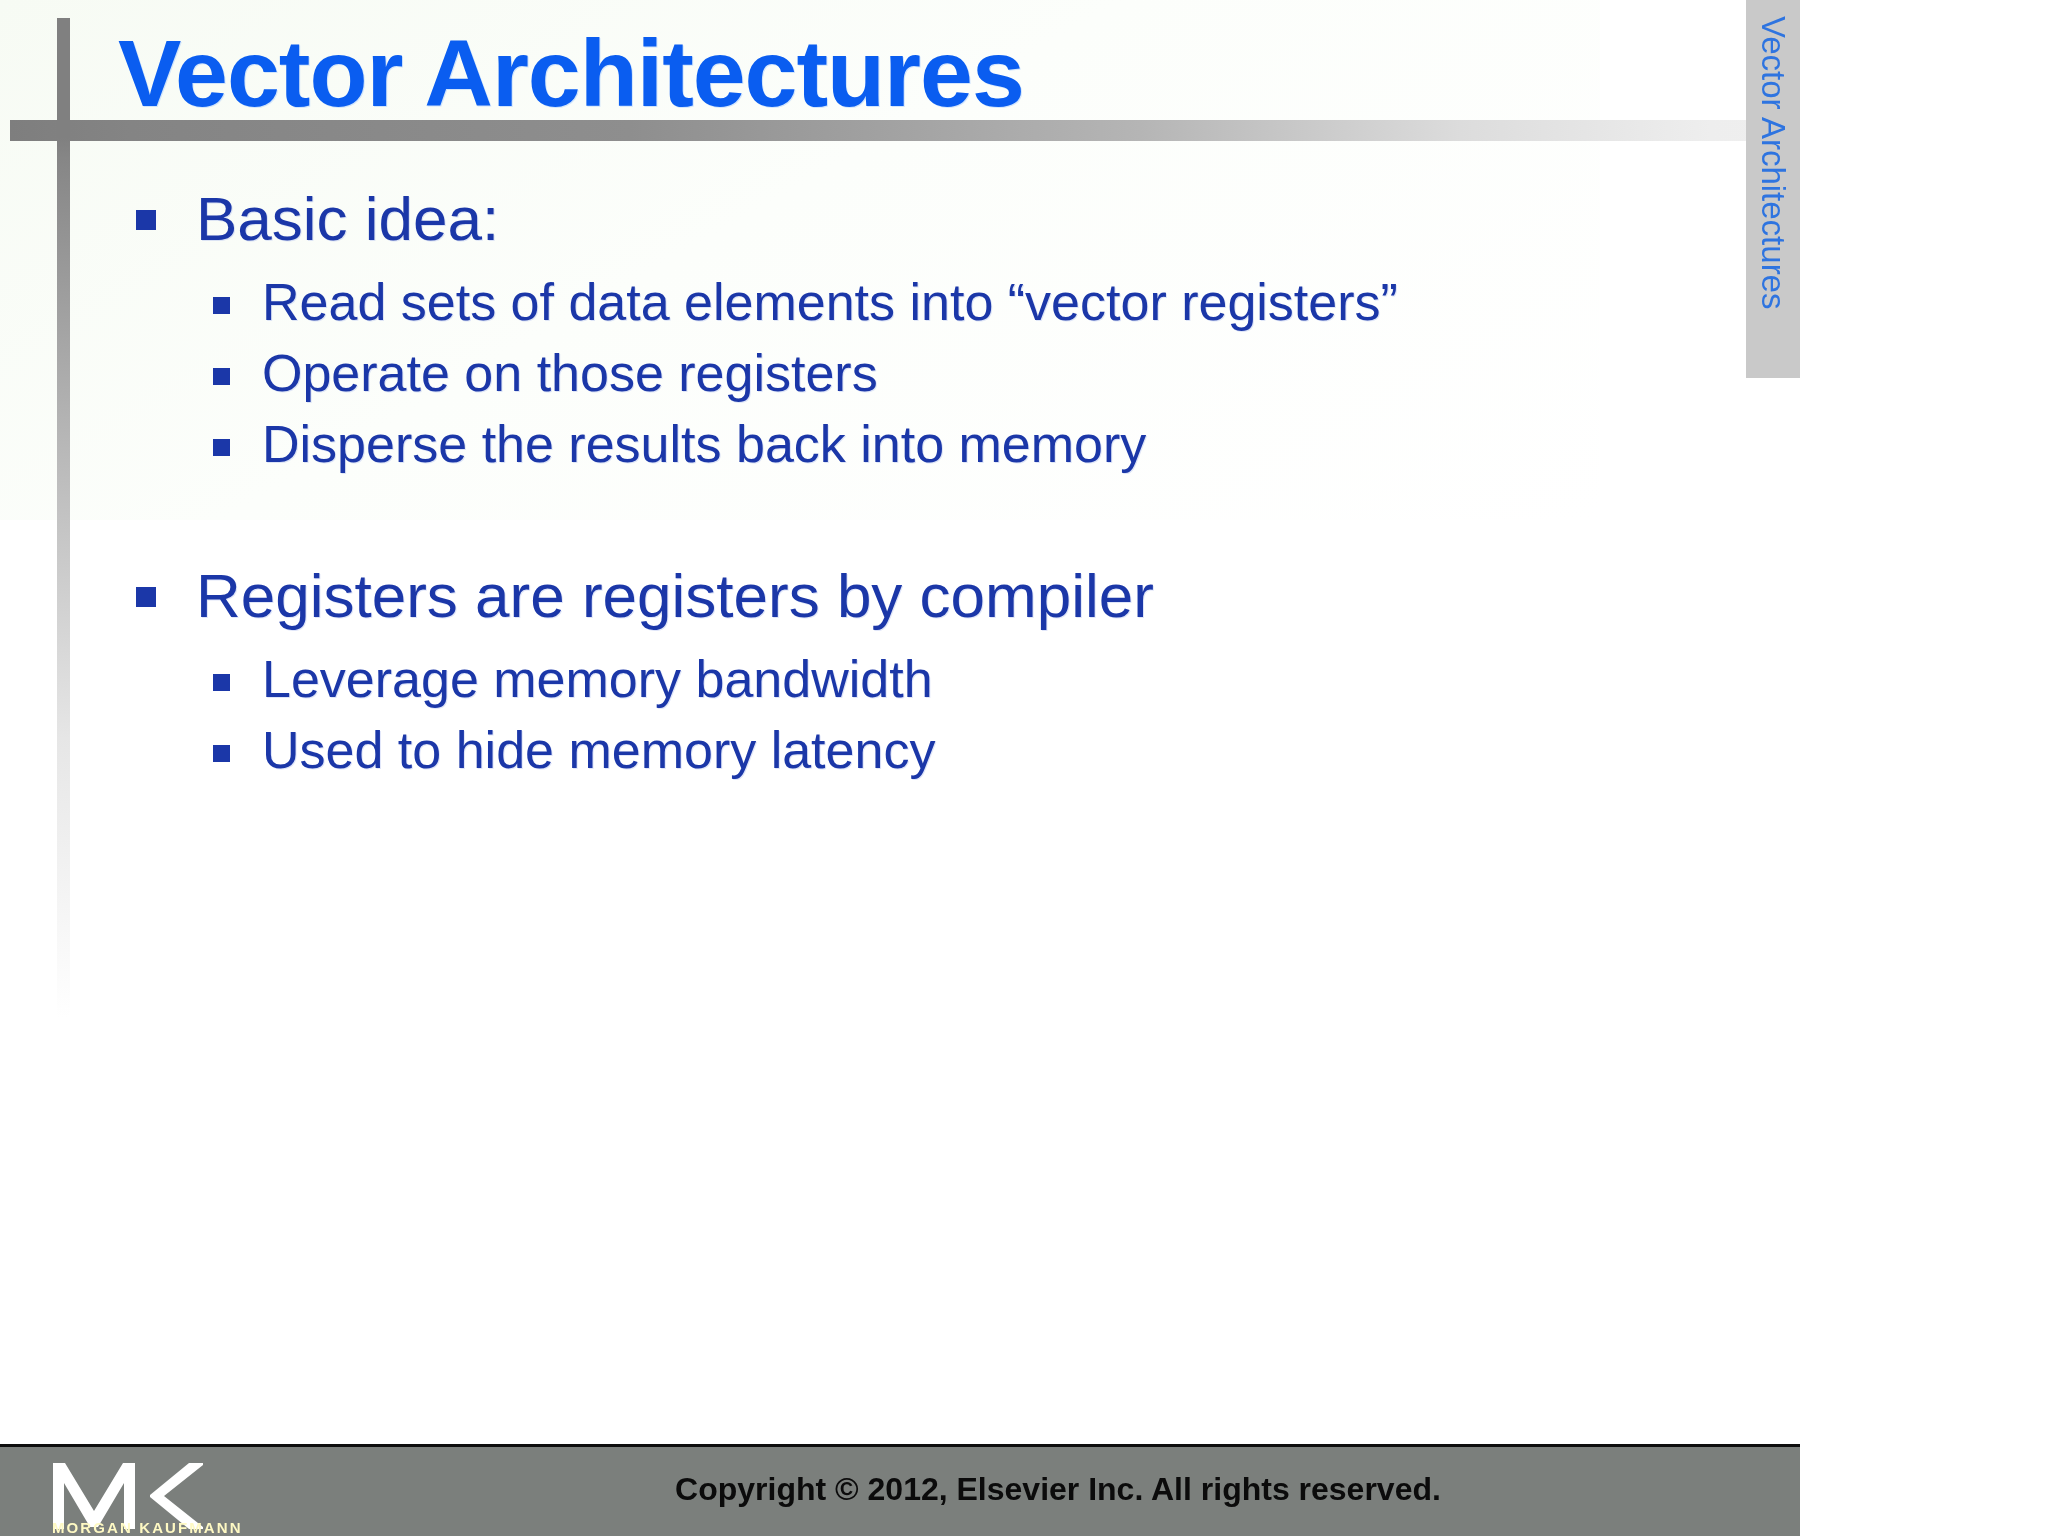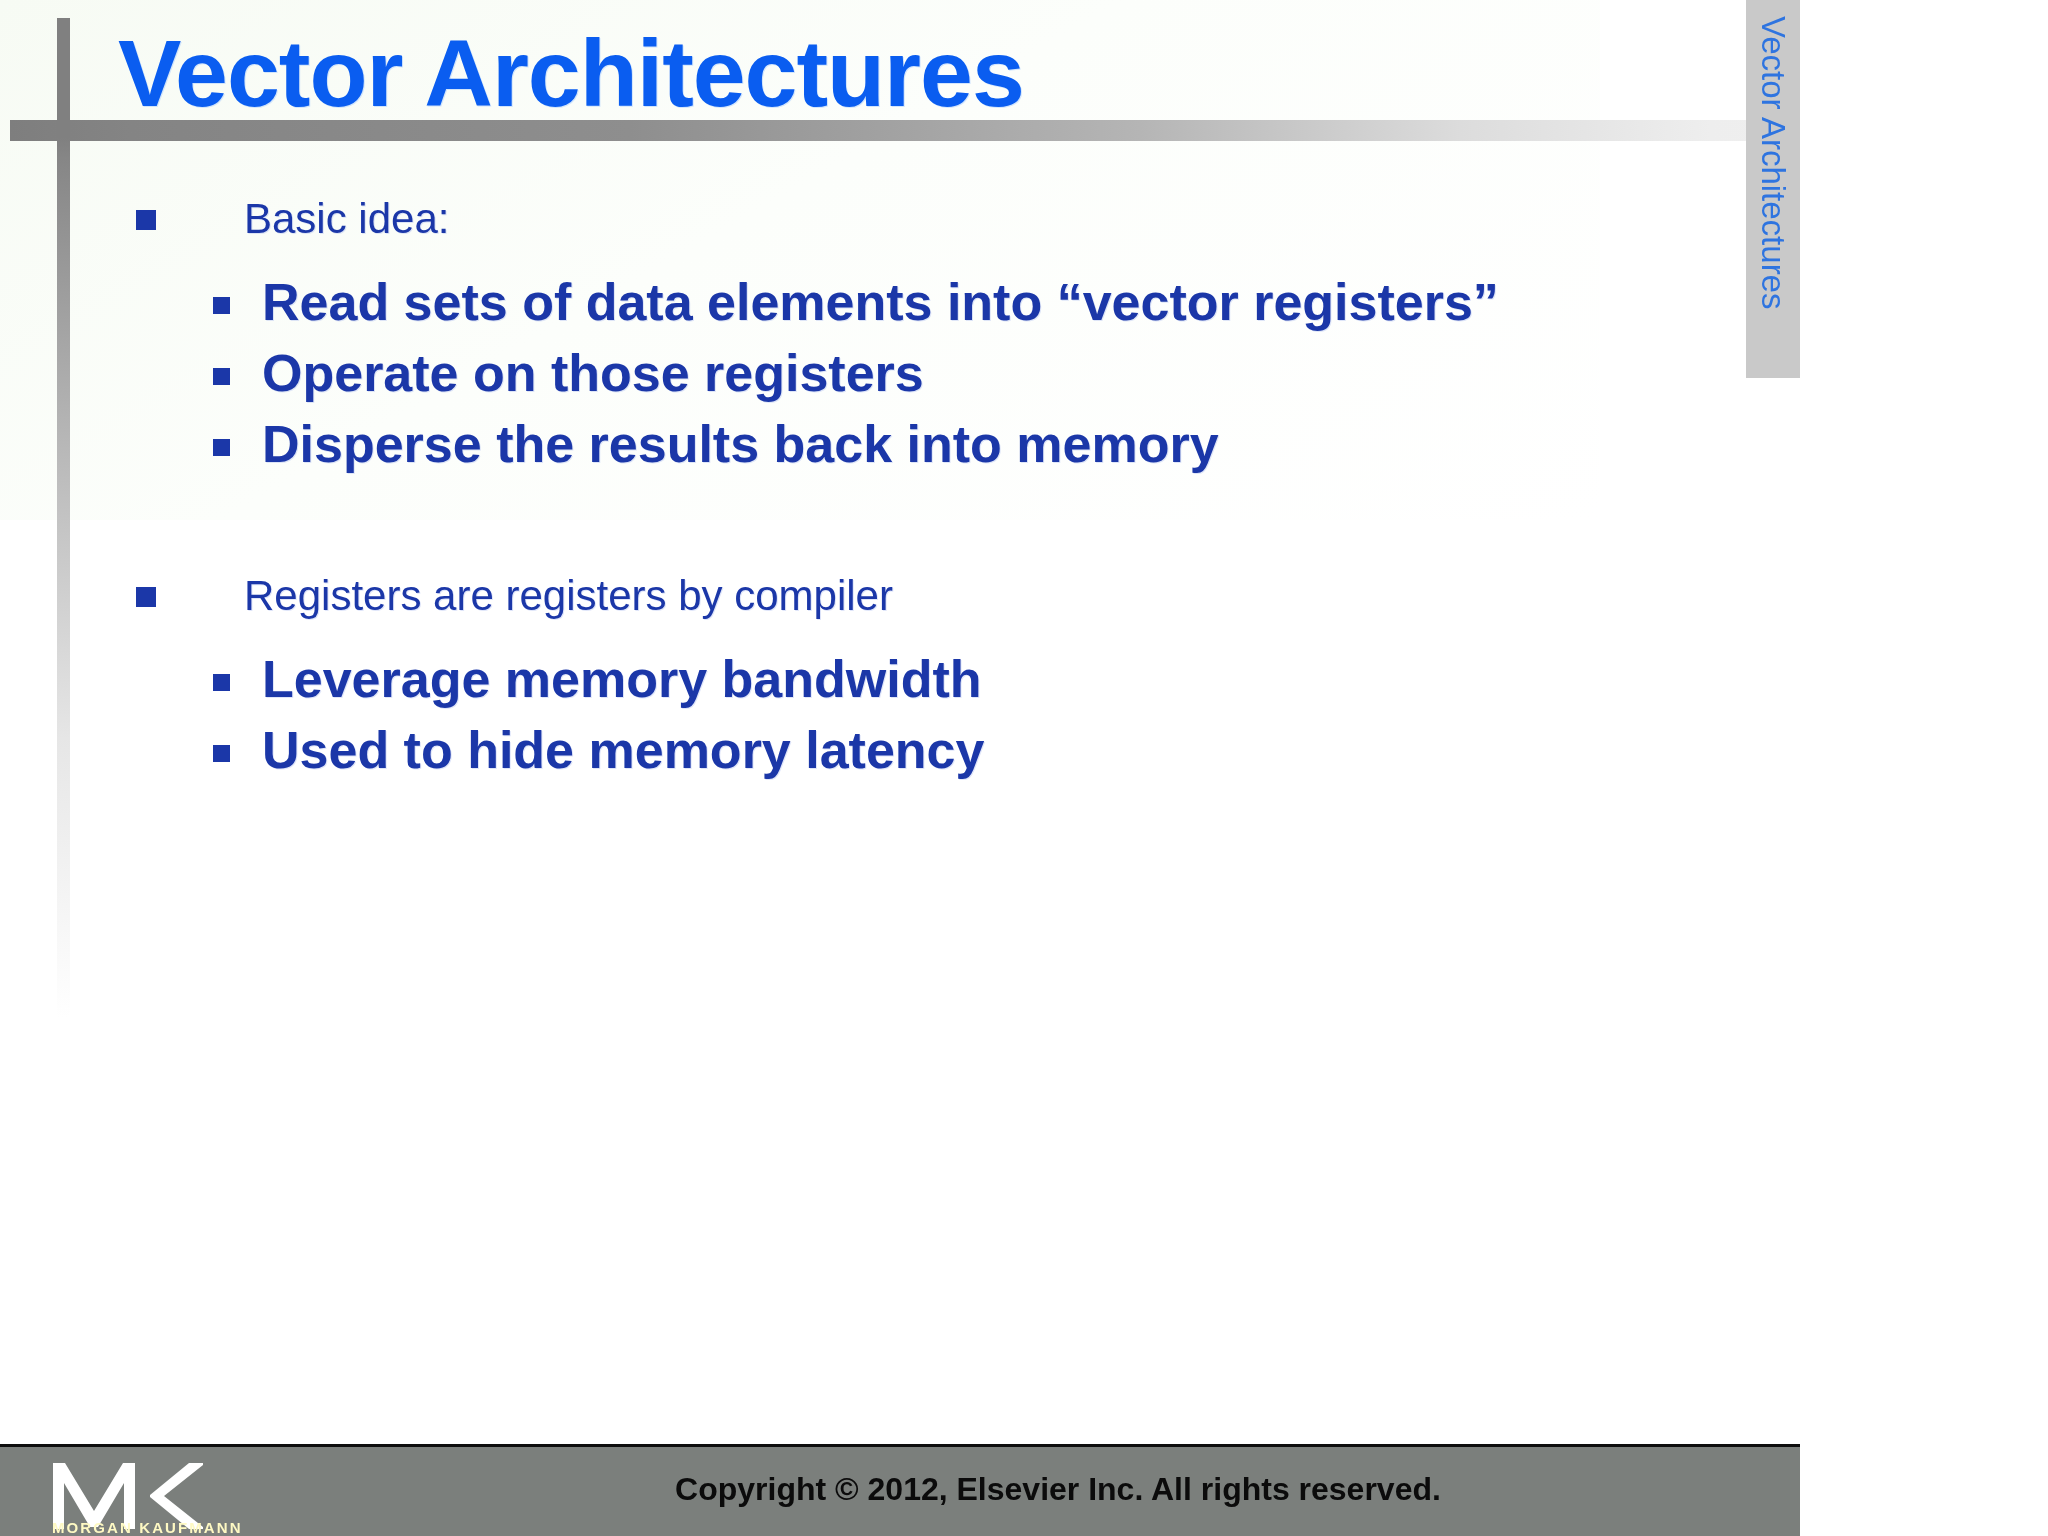--- a/index.html
+++ b/index.html
@@ -126,30 +126,28 @@
     margin-left: 136px;
     margin-bottom: 8px;
   }
   .lvl1 .marker {
     width: 20px;
     height: 20px;
     margin-top: 32px;
     margin-right: 40px;
   }
   .lvl1 .btext {
-    font-size: 42px;
+    font-size: 62px;
     line-height: 82px;
-    margin-left: 48px;
   }
 
   
   .lvl2 {
     margin-left: 213px;
     margin-bottom: 2px;
-    font-weight: bold;
   }
   .lvl2 .marker {
     width: 17px;
     height: 17px;
     margin-top: 29px;
     margin-right: 32px;
   }
   .lvl2 .btext {
     font-size: 52px;
     line-height: 69px;

